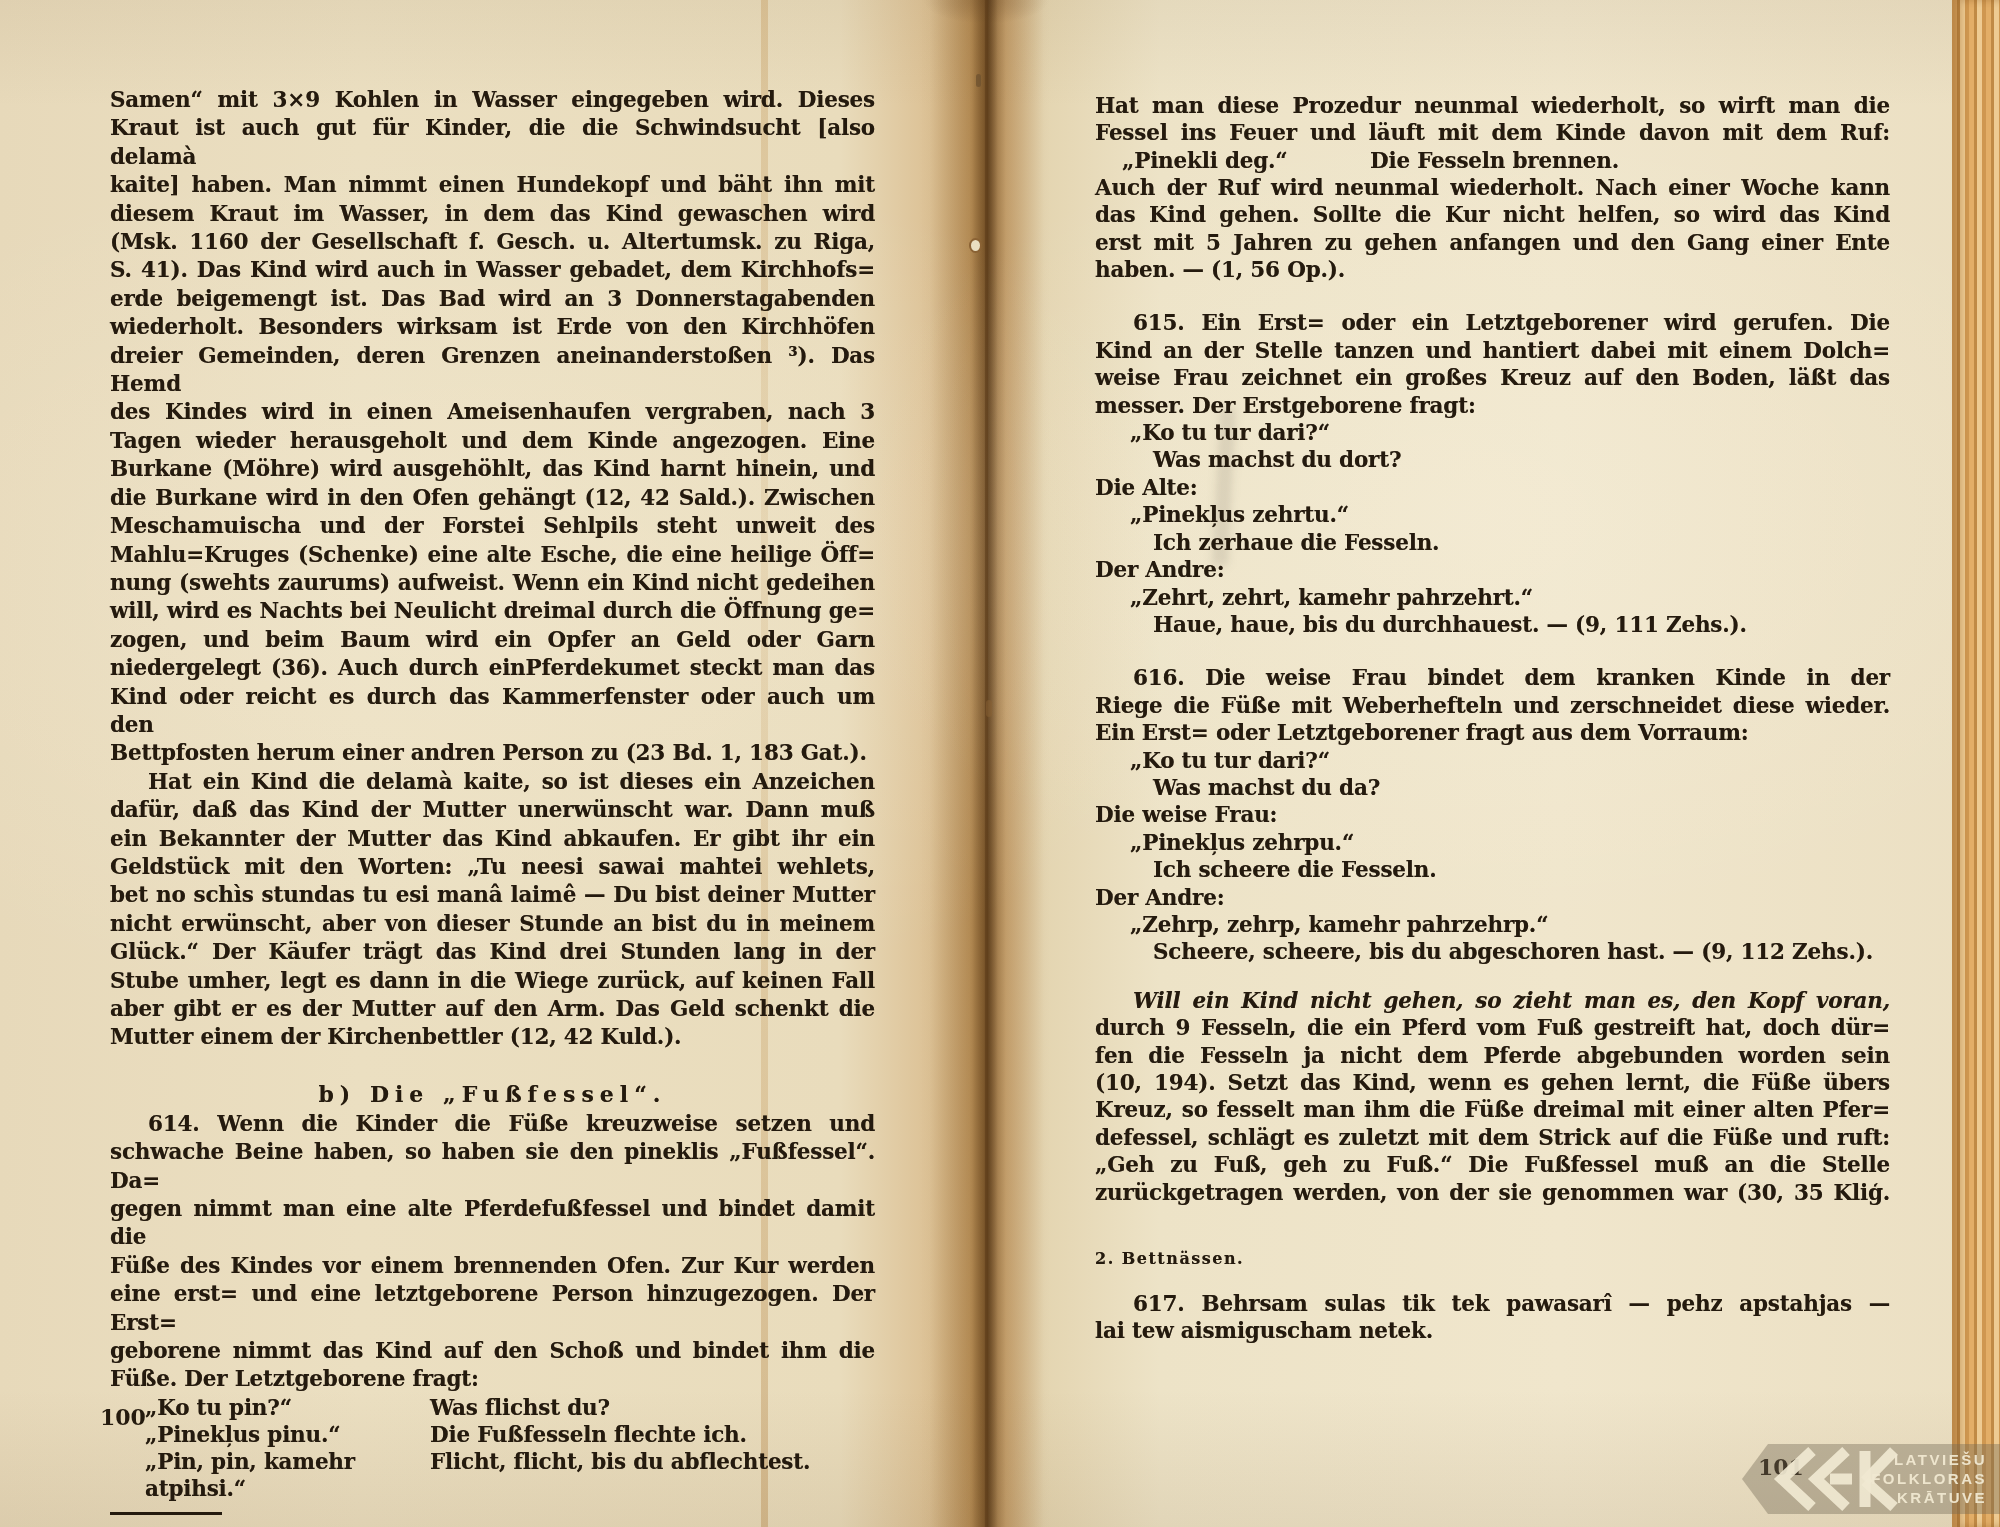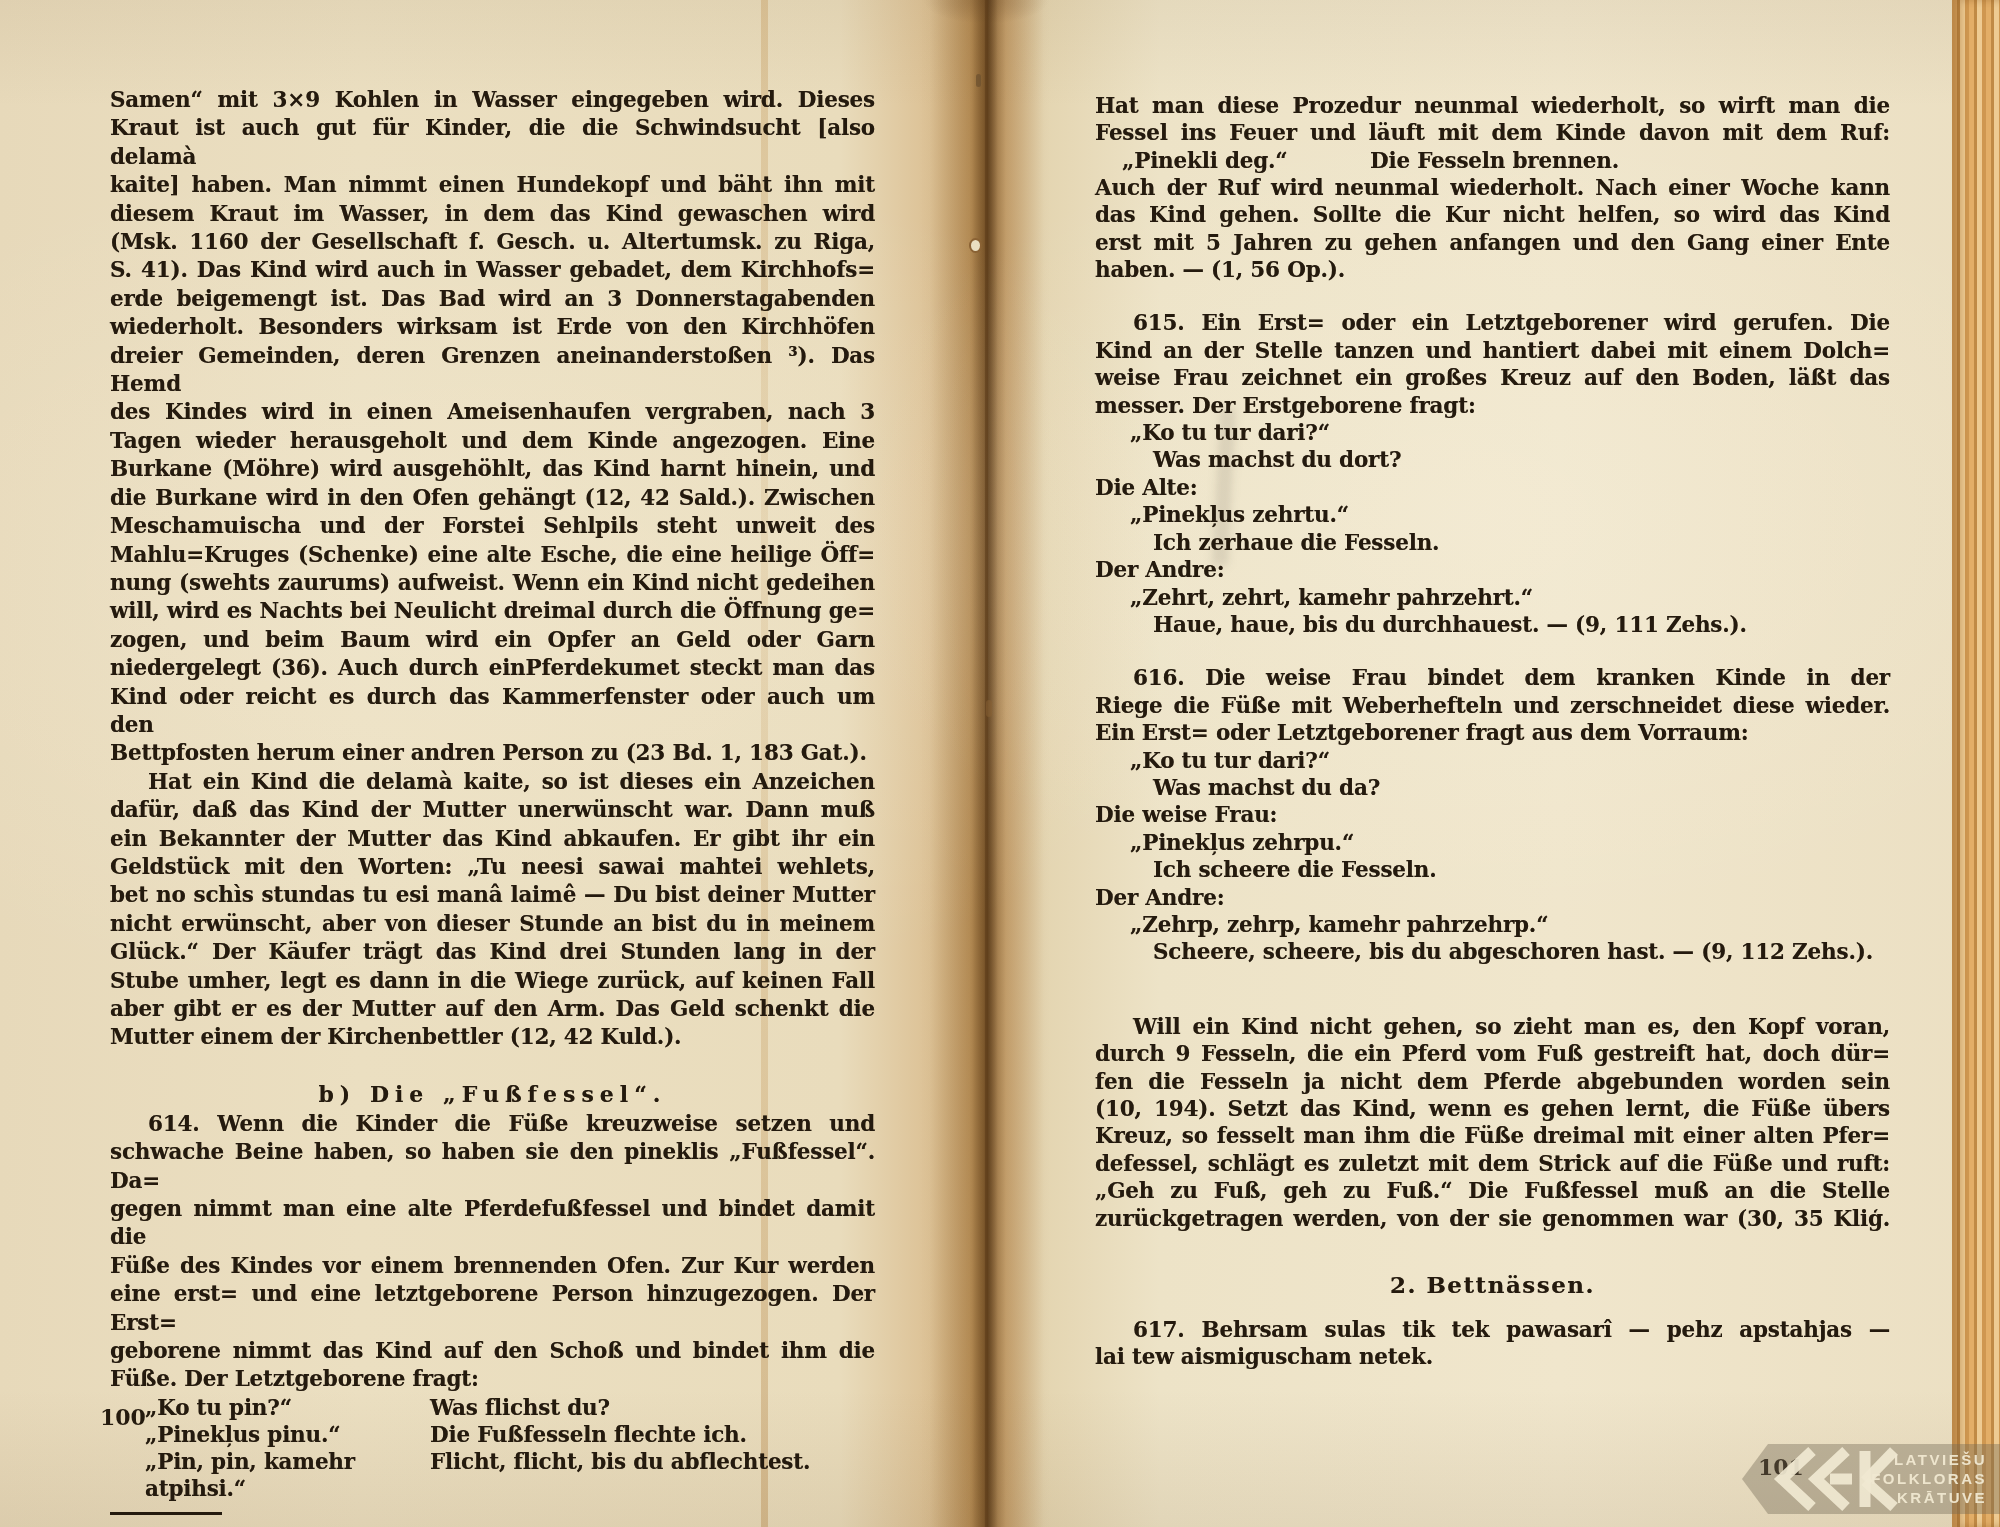--- a/index.html
+++ b/index.html
@@ -33,29 +33,29 @@
   .text-left{position:absolute;left:110px;top:86px;width:765px;
         font-size:21.5px;font-weight:700;line-height:28.4px;letter-spacing:-0.2px;
         text-shadow:0 0 0.5px rgba(42,28,12,0.55);}
   .text-right{position:absolute;left:1095px;top:92px;width:795px;
         font-size:21.5px;font-weight:700;line-height:27.4px;letter-spacing:-0.2px;
         text-shadow:0 0 0.5px rgba(42,28,12,0.55);}
   .ln{min-height:1em;}
   .j{text-align:justify;text-align-last:justify;text-justify:inter-word;}
   .ind{text-indent:38px;}
   .gap{margin-top:26px;}
-  .gaplg{margin-top:47px;}
+  .gaplg{margin-top:21px;font-style:italic;}
   .quote{padding-left:35px;}
   .trans{padding-left:58px;}
   .drow{display:flex;line-height:27px;}
   .text-left .drow .c1{flex:0 0 320px;padding-left:35px;box-sizing:border-box;}
   .text-right .drow .c1{flex:0 0 275px;padding-left:27px;box-sizing:border-box;}
   .drow .c2{flex:1;}
   .heading-b{text-align:center;font-size:22px;letter-spacing:6px;margin-top:26px;margin-bottom:0;line-height:32px;}
-  .heading-2{text-align:center;font-size:23px;letter-spacing:1.5px;margin-top:38px;margin-bottom:16px;line-height:30px;}
+  .heading-2{font-size:16px;letter-spacing:1.5px;margin-top:38px;margin-bottom:16px;line-height:30px;}
   .fnrule{width:112px;height:3px;background:#241a0e;margin-top:10px;}
   .pagenum{position:absolute;font-size:22px;font-weight:700;color:#241a0e;}
   .pagenum-left{left:100px;top:1404px;}
   .pagenum-right{left:1758px;top:1424px;margin-top:30px;}
   
   .watermark{position:absolute;left:1742px;top:1444px;width:258px;height:70px;z-index:5;
         background:rgba(115,106,86,0.40);
         clip-path:polygon(26px 0,100% 0,100% 100%,26px 100%,0 50%);}
   .wm-logo{position:absolute;left:28px;top:3px;width:132px;height:64px;}
   .wm-logo polyline,.wm-logo line{stroke:rgba(240,232,209,0.92);stroke-width:11;fill:none;}

